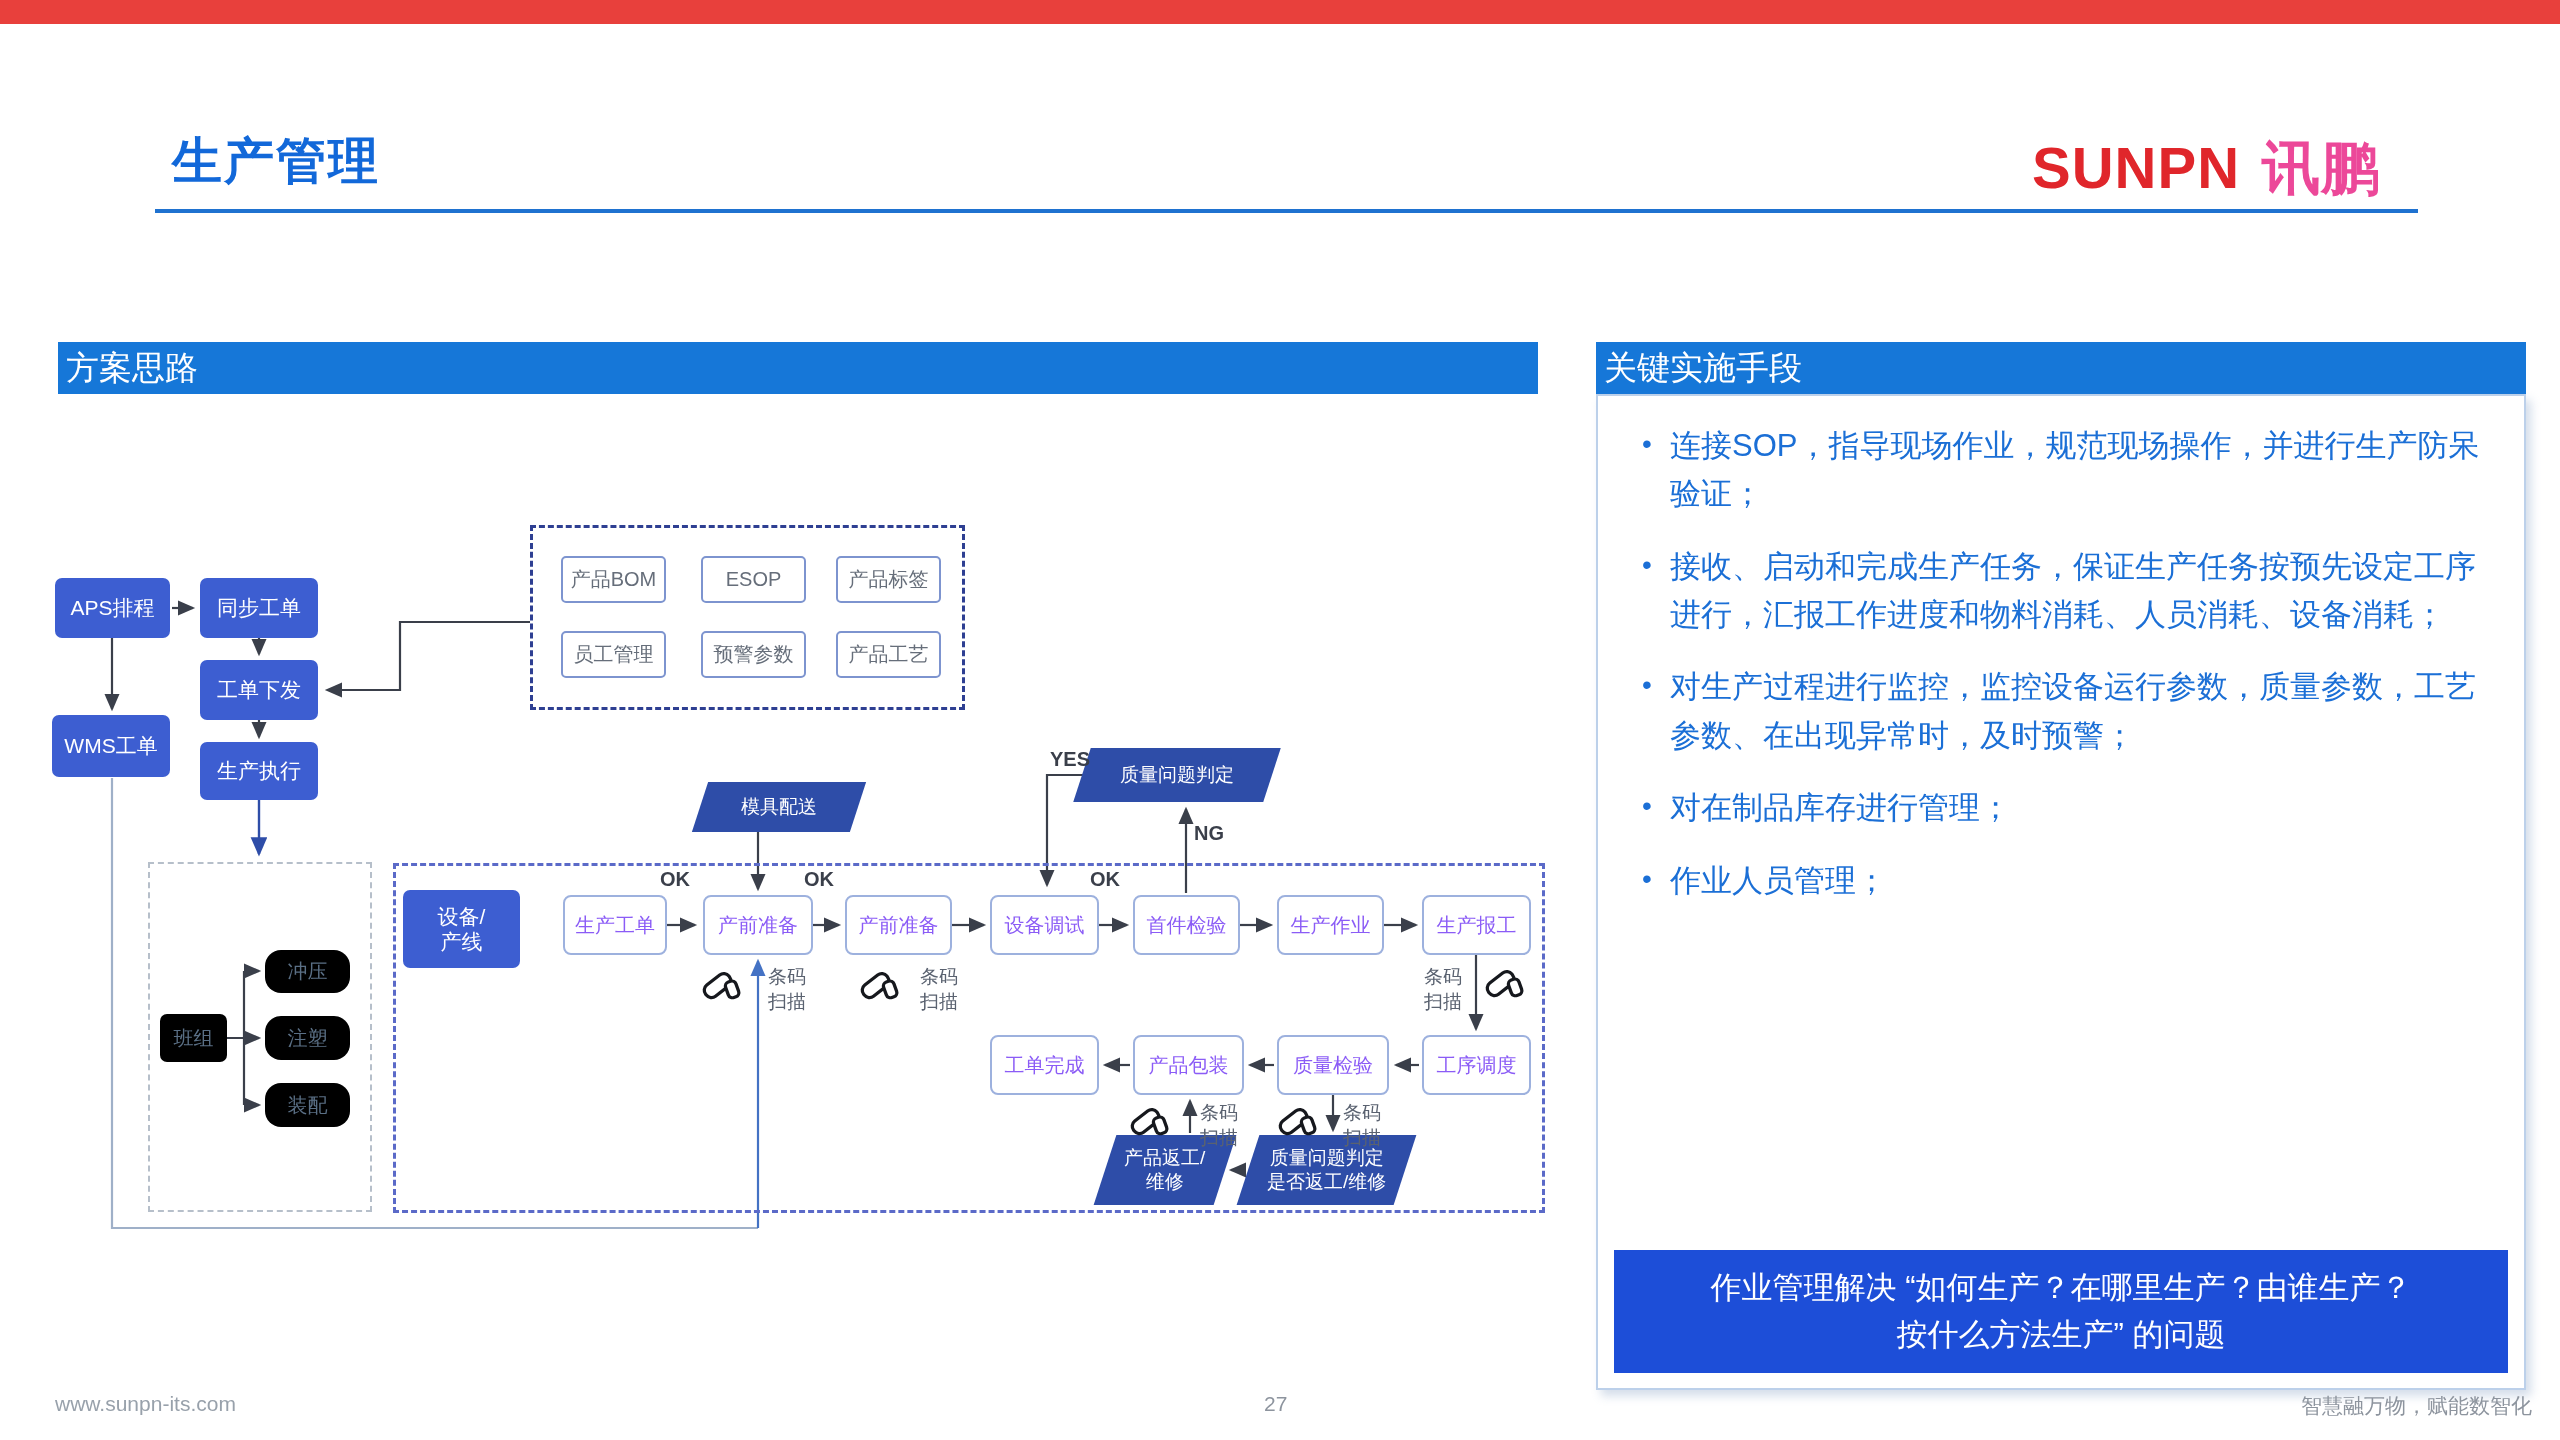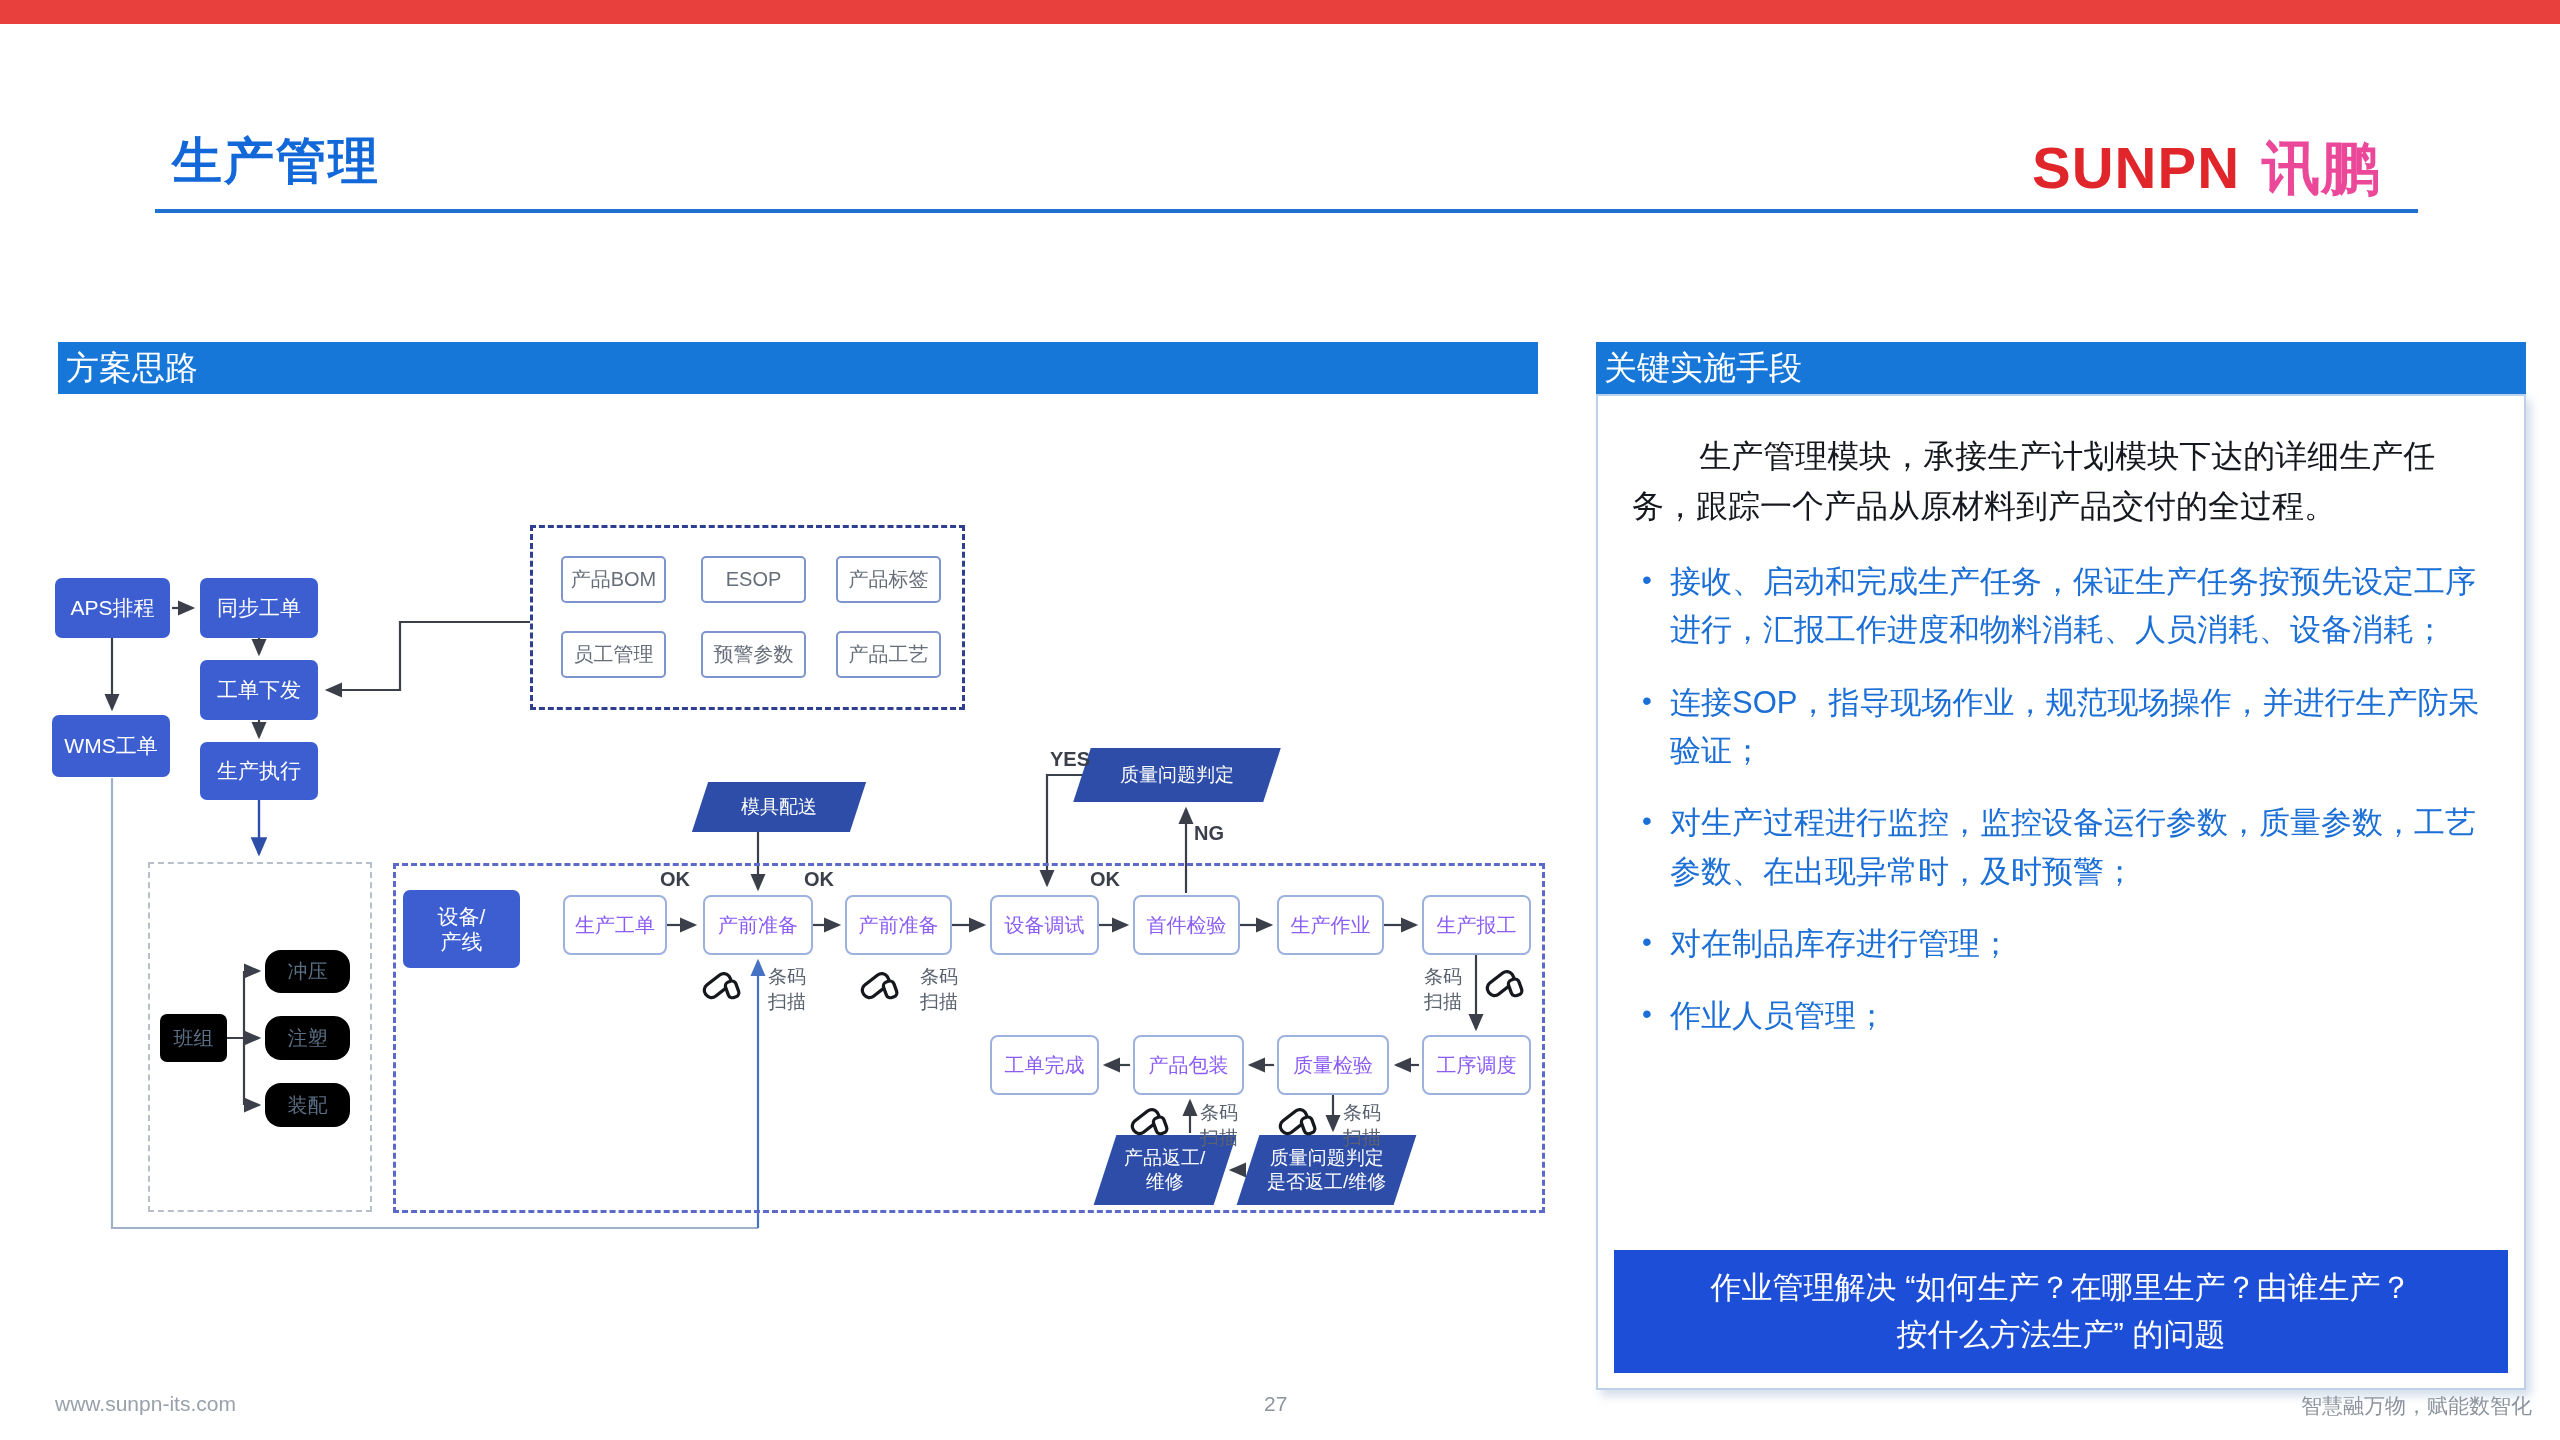--- a/index.html
+++ b/index.html
@@ -214,24 +214,23 @@
     <svg class="scan" style="left:1088px;top:706px" viewBox="0 0 44 44">
         <g transform="rotate(-38 22 22)" fill="#fff" stroke="#16181d" stroke-width="3">
           <rect x="3" y="13" width="27" height="13" rx="6"></rect>
           <rect x="20" y="23" width="10" height="15" rx="4" transform="rotate(18 25 30)"></rect>
         </g>
       </svg>
     <div class="bc" style="left:1160px;top:710px"><span>条码</span><br><span>扫描</span></div>
   </div>
 
   <div class="rp-body">
-    <p class="rp-intro">生产管理模块，承接生产计划模块下达的详细生产任务，跟踪一个产品从原材料到产品交付的全过程。</p>
     <ul class="rp-list">
+      <li>连接SOP，指导现场作业，规范现场操作，并进行生产防呆验证；</li>
       <li>接收、启动和完成生产任务，保证生产任务按预先设定工序进行，汇报工作进度和物料消耗、人员消耗、设备消耗；</li>
-      <li>连接SOP，指导现场作业，规范现场操作，并进行生产防呆验证；</li>
       <li>对生产过程进行监控，监控设备运行参数，质量参数，工艺参数、在出现异常时，及时预警；</li>
       <li>对在制品库存进行管理；</li>
       <li>作业人员管理；</li>
     </ul>
     <div class="rp-highlight">
       <span>作业管理解决 “如何生产？在哪里生产？由谁生产？</span><br>
       <span>按什么方法生产” 的问题</span>
     </div>
   </div>
 

